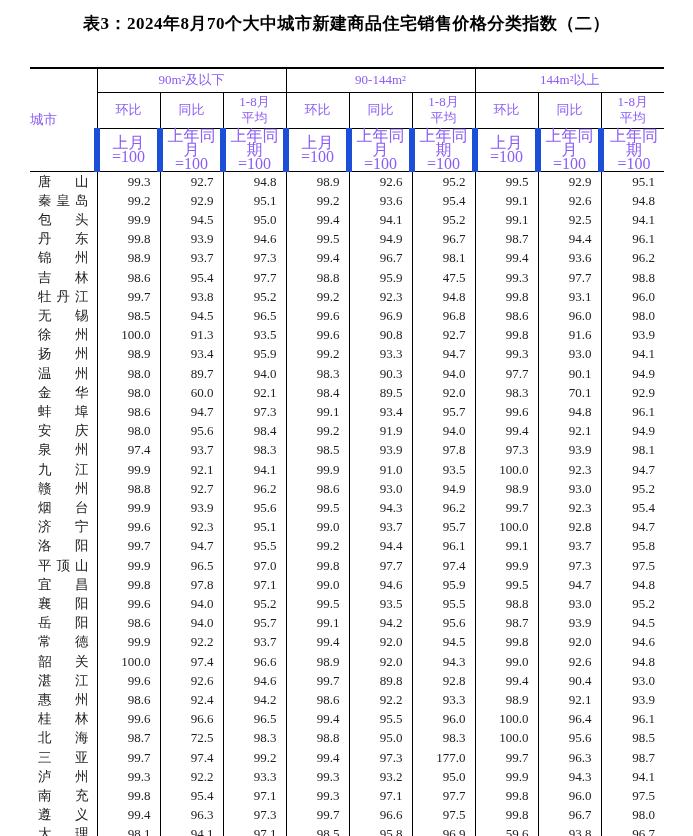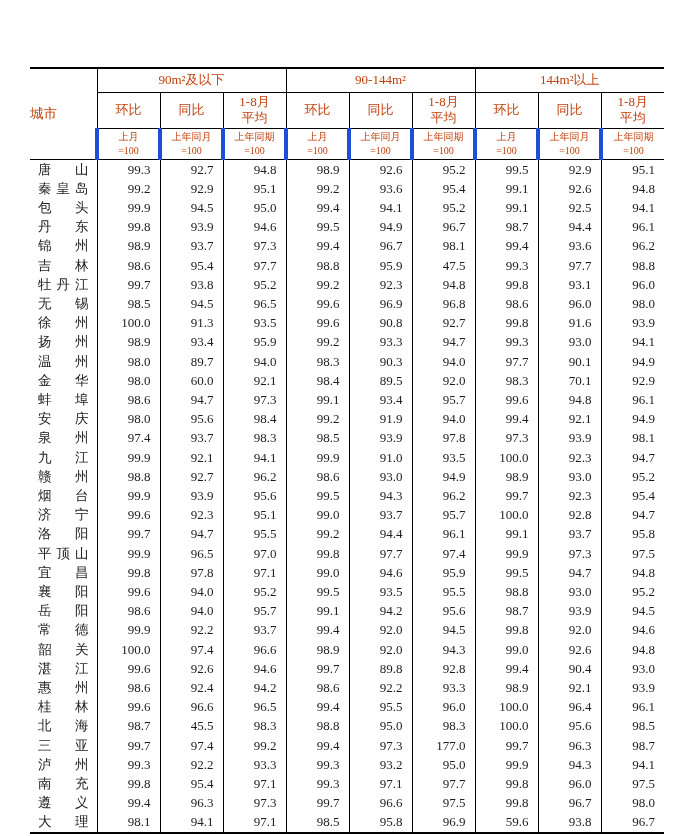--- a/index.html
+++ b/index.html
@@ -26,21 +26,21 @@
     top: 67px;
     width: 634px;
     border-collapse: collapse;
     table-layout: fixed;
     border-top: 2px solid #000;
     border-bottom: 2px solid #000;
   }
   col.c-city { width: 67px; }
   col.c-num  { width: 63px; }
 
-  th { font-weight: normal; color: #c2410c; }
+  th { font-weight: normal; color: #8b5cf6; }
 
   th.city-h {
     border-bottom: 1.5px solid #000;
     font-size: 13.5px;
     text-align: left;
     vertical-align: middle;
   }
   th.grp {
     border-left: 1px solid #000;
     border-bottom: 1px solid #000;
@@ -53,24 +53,24 @@
     border-left: 1px solid #000;
     border-bottom: 1px solid #000;
     height: 36px;
     font-size: 13px;
     text-align: center;
     vertical-align: middle;
     white-space: pre-line;
     line-height: 16px;
   }
   th.base {
-    border-left: 4px solid #1d4ed8;
+    border-left: 6px solid #1d4ed8;
     border-bottom: 1.5px solid #000;
     height: 31px;
-    font-size: 10px;
+    font-size: 16px;
     text-align: center;
     vertical-align: middle;
     white-space: pre-line;
     line-height: 14px;
   }
   tbody td {
     height: 19.2px;
     font-size: 13px;
     line-height: 19.2px;
     vertical-align: middle;
@@ -86,20 +86,21 @@
   tbody td.city .cw {
     display: flex;
     justify-content: space-between;
     width: 100%;
   }
 </style>
 </head>
 <body>
 
 <div class="page">
+  <div class="title">表3：2024年8月70个大中城市新建商品住宅销售价格分类指数（二）</div>
 
   <table class="idx">
     <colgroup>
       <col class="c-city">
       <col class="c-num">
         <col class="c-num">
         <col class="c-num">
       <col class="c-num">
         <col class="c-num">
         <col class="c-num">
@@ -647,21 +648,21 @@
           <td class="num">96.1</td>
         </tr>
         <tr>
           <td class="city">
             <span class="cw">
               <span>北</span>
               <span>海</span>
             </span>
           </td>
           <td class="num">98.7</td>
-          <td class="num">45.5</td>
+          <td class="num">72.5</td>
           <td class="num">98.3</td>
           <td class="num">98.8</td>
           <td class="num">95.0</td>
           <td class="num">98.3</td>
           <td class="num">100.0</td>
           <td class="num">95.6</td>
           <td class="num">98.5</td>
         </tr>
         <tr>
           <td class="city">

